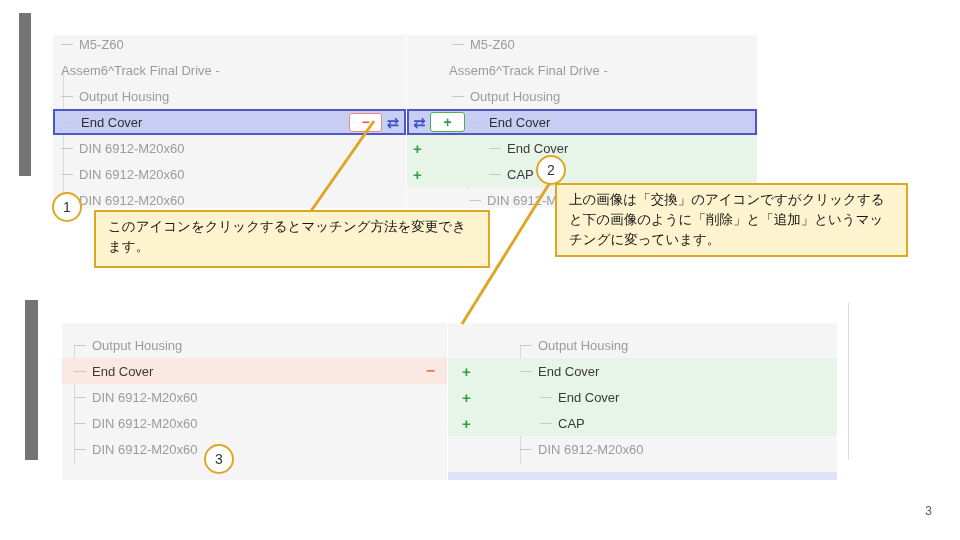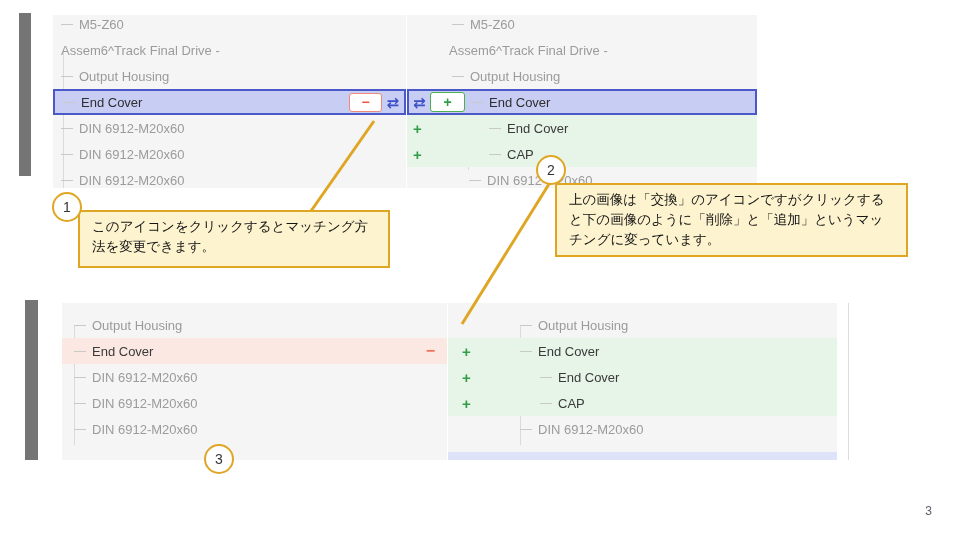--- a/index.html
+++ b/index.html
@@ -1,21 +1,21 @@
 <!DOCTYPE html>
 <html><head>
 <meta charset="utf-8">
 <style>
   html,body{margin:0;padding:0;background:#fff;}
   body{font-family:"Liberation Sans","DejaVu Sans",sans-serif;}
   #slide{position:relative;width:960px;height:540px;background:#fff;overflow:hidden;}
 
   .vbar{position:absolute;background:#757575;}
 
-  .panel{position:absolute;background:#f5f5f6;overflow:hidden;}
+  .panel{position:absolute;background:#f5f5f6;overflow:hidden;margin-top:20px;}
 
   .trow{position:absolute;left:0;width:100%;height:26px;display:flex;align-items:center;
         box-sizing:border-box;font-size:13px;color:#9b9b9b;}
   .trow .lbl{white-space:nowrap;}
   .trow .dash{display:inline-block;width:12px;height:1px;background:#c9c9c9;margin-right:6px;flex:0 0 auto;}
   .trow.selected{background:#c8cdf4;border:2px solid #4a58c8;color:#2e2e2e;}
   .trow.added{background:#e7f4e8;color:#3a3a3a;}
   .trow.removed{background:#fce8e3;color:#3a3a3a;}
 
   .minus-box{position:absolute;width:31px;height:17px;background:#fff;border:1.5px solid #f0897a;
@@ -171,21 +171,21 @@
       </div>
     </div>
 
   <div class="strip" style="left:848px;top:303px;height:157px;"></div>
 
   <svg id="leader-lines" width="960" height="540">
     <line x1="374" y1="121" x2="311" y2="211" stroke="#dfa623" stroke-width="3"></line>
     <line x1="549" y1="184" x2="462" y2="324" stroke="#dfa623" stroke-width="3"></line>
   </svg>
 
-  <div class="callout-box" style="left:78px;top:210px;width:312px;min-height:58px;">
+  <div class="callout-box" style="left:94px;top:210px;width:396px;min-height:58px;">
     <span>このアイコンをクリックするとマッチング方法を変更できます。</span>
   </div>
   <div class="callout-circle" style="left:52px;top:192px;">
     <span>1</span>
   </div>
 
   <div class="callout-box" style="left:555px;top:183px;width:353px;min-height:62px;">
     <span>上の画像は「交換」のアイコンですがクリックすると下の画像のように「削除」と「追加」というマッチングに変っています。</span>
   </div>
   <div class="callout-circle" style="left:536px;top:155px;">

